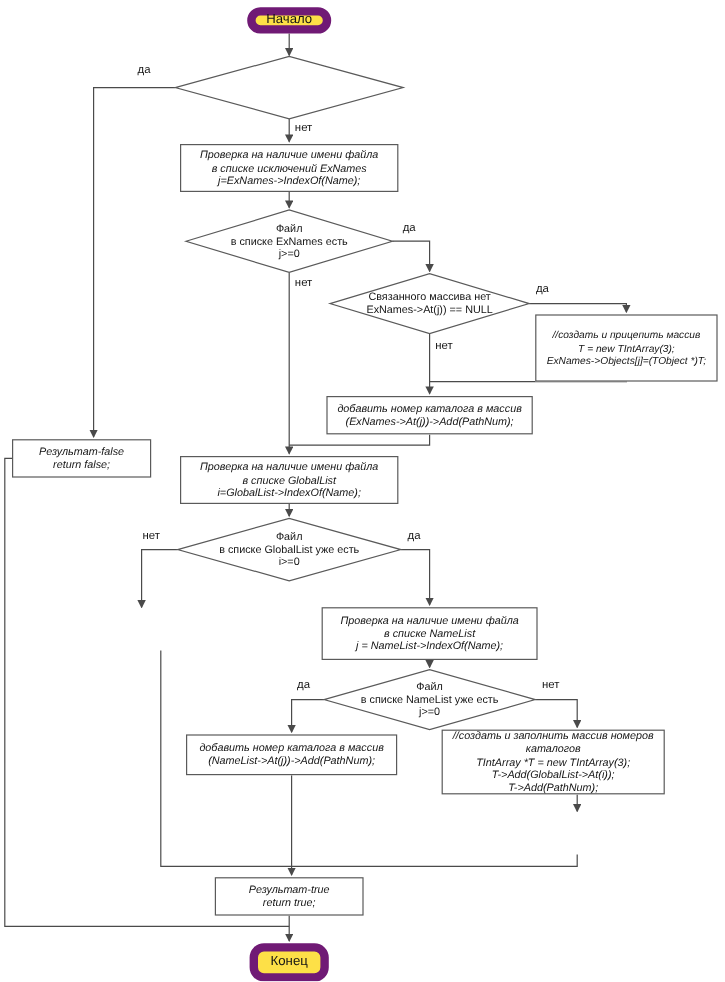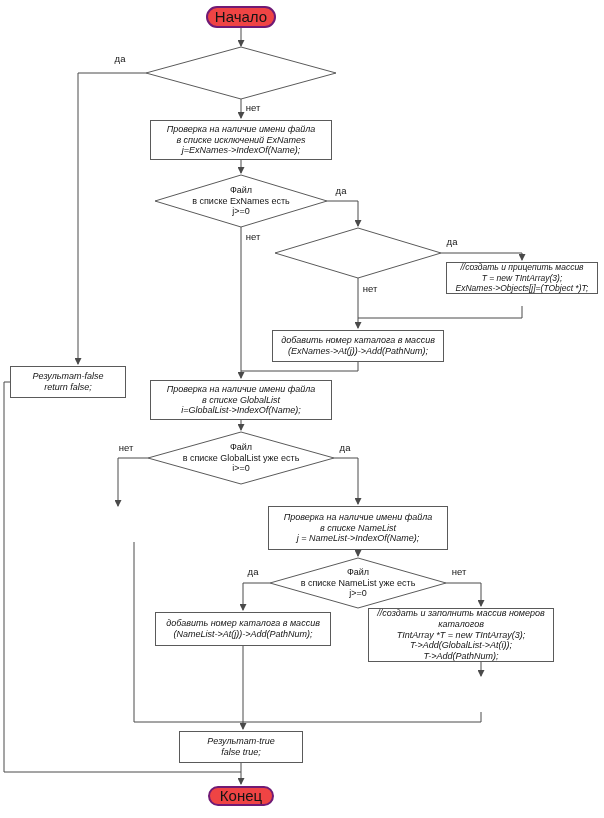--- a/index.html
+++ b/index.html
@@ -6,21 +6,21 @@
   html,body { background:#ffffff; }
   body { font-family:"Liberation Sans", sans-serif; }
   .canvas { position:relative; width:604px; height:818px; background:#fff; overflow:hidden; }
   .canvas > svg { position:absolute; left:0; top:0; }
   .node {
     position:absolute; display:flex; align-items:center; justify-content:center;
     text-align:center; white-space:pre-line; font-size:9px; line-height:1.22;
     color:#141414; padding:1px;
   }
   .rect { border:1px solid #5a5a5a; background:#fff;font-style:italic; }
-  .term { border:2px solid #701a75; background:#ef4444; border-radius:12px; font-size:15px; }
+  .term { border:7px solid #701a75; background:#fde047; border-radius:12px; font-size:11px; }
   .dtext { background:transparent; }
   .small { font-size:8.5px; }
   .elabel { position:absolute; font-size:9.5px; color:#141414; transform:translate(-50%,-50%); white-space:nowrap; }
   .edge { fill:none; stroke:#4a4a4a; stroke-width:1; }
   .diamond { fill:#ffffff; stroke:#5a5a5a; stroke-width:1; }
   #arw path { fill:#4a4a4a; }
 </style>
 </head>
 <body>
 
@@ -60,46 +60,48 @@
     <polygon class="diamond" points="155,201 241,175 327,201 241,227"></polygon>
     <polygon class="diamond" points="275,253 358,228 441,253 358,278"></polygon>
     <polygon class="diamond" points="148,458 241,432 334,458 241,484"></polygon>
     <polygon class="diamond" points="270,583 358,558 446,583 358,608"></polygon>
   </svg>
 
   <div class="node term" style="left:206px;top:6px;width:70px;height:22px">Начало</div>
   <div class="node rect" style="left:150px;top:120px;width:182px;height:40px">Проверка на наличие имени файла
 в списке исключений ExNames
 j=ExNames-&gt;IndexOf(Name);</div>
-  <div class="node rect small" style="left:446px;top:262px;width:152px;height:32px">//создать и прицепить массив
+  <div class="node rect small" style="left:446px;top:262px;width:152px;height:56px">//создать и прицепить массив
 T = new TIntArray(3);
 ExNames-&gt;Objects[j]=(TObject *)T;</div>
   <div class="node rect" style="left:272px;top:330px;width:172px;height:32px">добавить номер каталога в массив
 (ExNames-&gt;At(j))-&gt;Add(PathNum);</div>
   <div class="node rect" style="left:10px;top:366px;width:116px;height:32px">Результат-false
 return false;</div>
   <div class="node rect" style="left:150px;top:380px;width:182px;height:40px">Проверка на наличие имени файла
 в списке GlobalList
 i=GlobalList-&gt;IndexOf(Name);</div>
   <div class="node rect" style="left:268px;top:506px;width:180px;height:44px">Проверка на наличие имени файла
 в списке NameList
 j = NameList-&gt;IndexOf(Name);</div>
   <div class="node rect" style="left:155px;top:612px;width:176px;height:34px">добавить номер каталога в массив
 (NameList-&gt;At(j))-&gt;Add(PathNum);</div>
   <div class="node rect" style="left:368px;top:608px;width:186px;height:54px">//создать и заполнить массив номеров каталогов
 TIntArray *T = new TIntArray(3);
 T-&gt;Add(GlobalList-&gt;At(i));
 T-&gt;Add(PathNum);</div>
   <div class="node rect" style="left:179px;top:731px;width:124px;height:32px">Результат-true
-false true;</div>
-  <div class="node term" style="left:208px;top:786px;width:66px;height:20px">Конец</div>
+return true;</div>
+  <div class="node term" style="left:208px;top:786px;width:66px;height:32px">Конец</div>
 
   <div class="node dtext" style="left:160px;top:177px;width:162px;height:48px">Файл
 в списке ExNames есть
 j&gt;=0</div>
+  <div class="node dtext" style="left:280px;top:230px;width:156px;height:46px">Связанного массива нет
+ExNames-&gt;At(j)) == NULL</div>
   <div class="node dtext" style="left:153px;top:434px;width:176px;height:48px">Файл
 в списке GlobalList уже есть
 i&gt;=0</div>
   <div class="node dtext" style="left:275px;top:560px;width:166px;height:46px">Файл
 в списке NameList уже есть
 j&gt;=0</div>
 
   <span class="elabel" style="left:120px;top:58px">да</span>
   <span class="elabel" style="left:253px;top:107px">нет</span>
   <span class="elabel" style="left:341px;top:190px">да</span>

